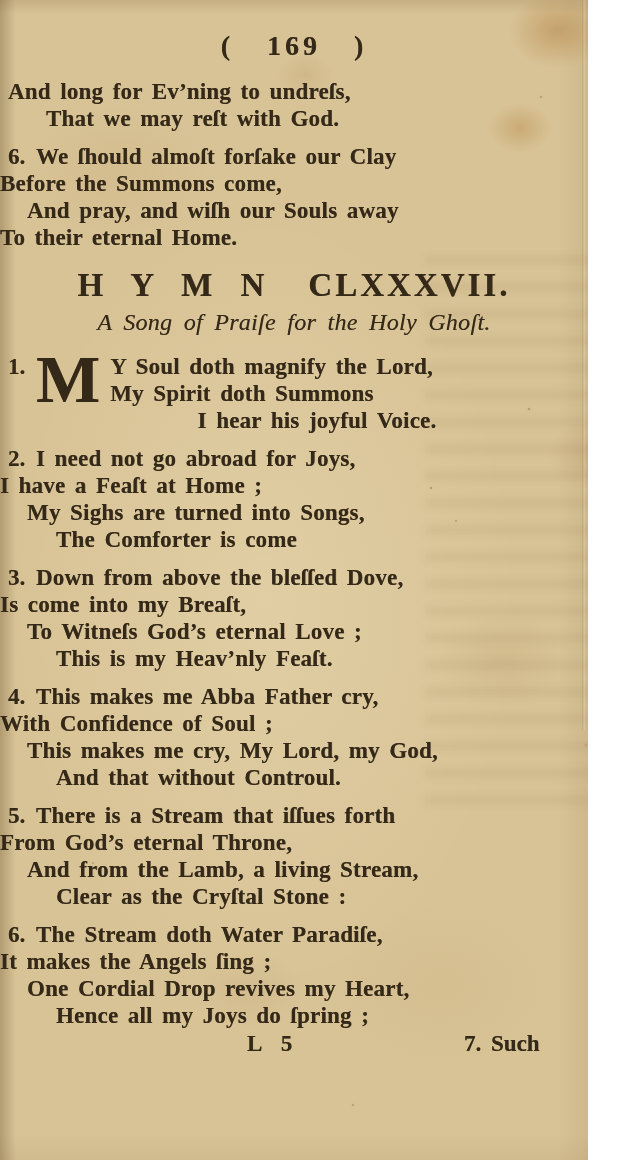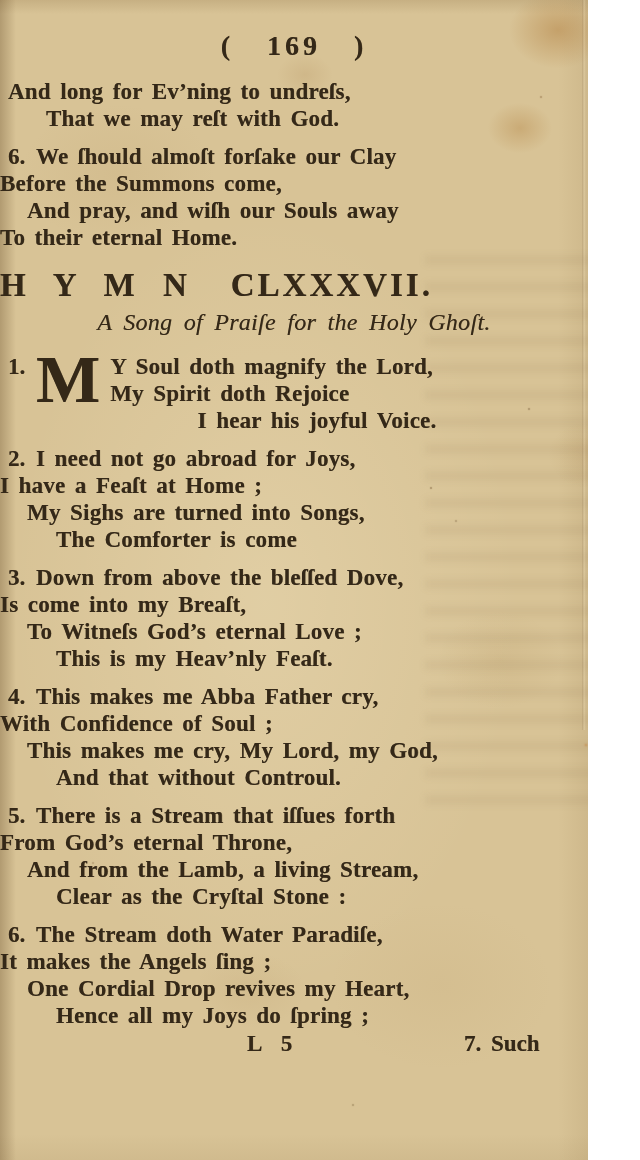--- a/index.html
+++ b/index.html
@@ -77,21 +77,21 @@
   }
   .ml14 { margin-left:8px; }
   .ml46 { margin-left:46px; }
   .ind-a { margin-left:36px; }
   .ind-b { }
   .ind-c { margin-left:27px; }
   .ind-d { margin-left:56px; }
 
   .hymn-title {
     margin-top:14px; height:40px;
-    display:flex; align-items:center; gap:42px;
+    display:flex; justify-content:center; align-items:center; gap:42px;
     font-size:33px; font-weight:bold;
   }
   .title-word    { letter-spacing:2px; word-spacing:16px; white-space:pre; }
   .title-numeral { letter-spacing:3px; }
 
   .hymn-subtitle {
     margin-top:4px; height:30px; text-align:center;
     font-size:24px; font-style:italic; font-weight:normal;
     letter-spacing:.3px; word-spacing:5px;
   }
@@ -139,21 +139,21 @@
     <span class="title-numeral inked">CLXXXVII.</span>
   </h1>
   <h2 class="hymn-subtitle inked">A Song of Praiſe for the Holy Ghoſt.</h2>
 
   <section class="stanza verse1">
     <span class="vnum inked">1.</span>
     <div class="v1top">
       <span class="dropcap inked">M</span>
       <div class="v1lines">
         <div class="line inked">Y Soul doth magnify the Lord,</div>
-        <div class="line inked">My Spirit doth Rejoice</div>
+        <div class="line inked">My Spirit doth Summons</div>
       </div>
     </div>
     <div class="line inked v1l4">I hear his joyful Voice.</div>
   </section>
 
   <section class="stanza">
     <span class="vnum inked">2.</span>
     <div class="line inked ind-a">I need not go abroad for Joys,</div>
     <div class="line inked ind-b">I have a Feaſt at Home ;</div>
     <div class="line inked ind-c">My Sighs are turned into Songs,</div>

